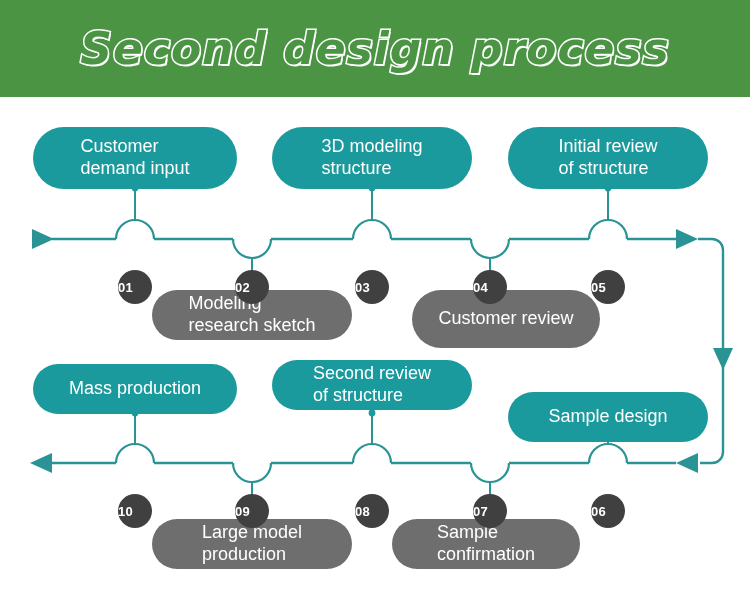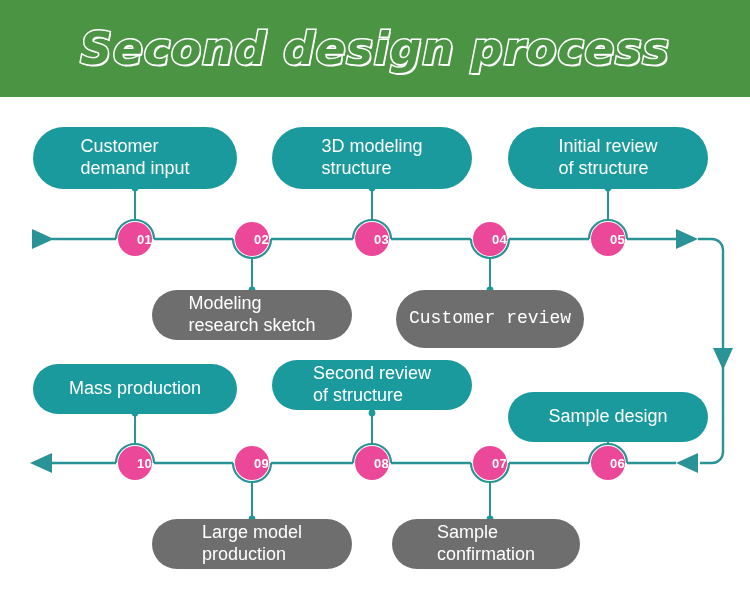--- a/index.html
+++ b/index.html
@@ -82,30 +82,31 @@
   }
   .pill.teal { background: #1a9a9d; }
   .pill.gray { background: #6e6e6e; }
 
   
   .badge {
     position: absolute;
     width: 34px;
     height: 34px;
     border-radius: 50%;
-    background: #ec4899;
+    background: #404040;
     color: #ffffff;
     font-size: 13px;
     font-weight: 600;
     display: flex;
     align-items: center;
-    justify-content: flex-end;
+    justify-content: flex-start;
     box-sizing: border-box;
     z-index: 4;
     letter-spacing: 0.3px;
+    margin-top: 48px;
   }
 </style>
 </head>
 <body>
 
 <div id="infographic">
 
   <div class="header-band"></div>
   <div class="header-title">Second design process</div>
 
@@ -210,21 +211,21 @@
   <div class="pill teal" style="left:508px; top:127px; width:200px; height:62px;">
     <span>Initial review
 of structure</span>
   </div>
 
   <div class="pill gray" style="left:152px; top:290px; width:200px; height:50px;">
     <span>Modeling
 research sketch</span>
   </div>
 
-  <div class="pill gray" style="left:396px; top:290px; width:188px; height:58px;font-family:Liberation Mono, monospace;">
+  <div class="pill gray" style="left:412px; top:290px; width:188px; height:58px;">
     <span>Customer review</span>
   </div>
 
   <div class="pill teal" style="left:33px; top:364px; width:204px; height:50px;">
     <span>Mass production</span>
   </div>
 
   <div class="pill teal" style="left:272px; top:360px; width:200px; height:50px;">
     <span>Second review
 of structure</span>

